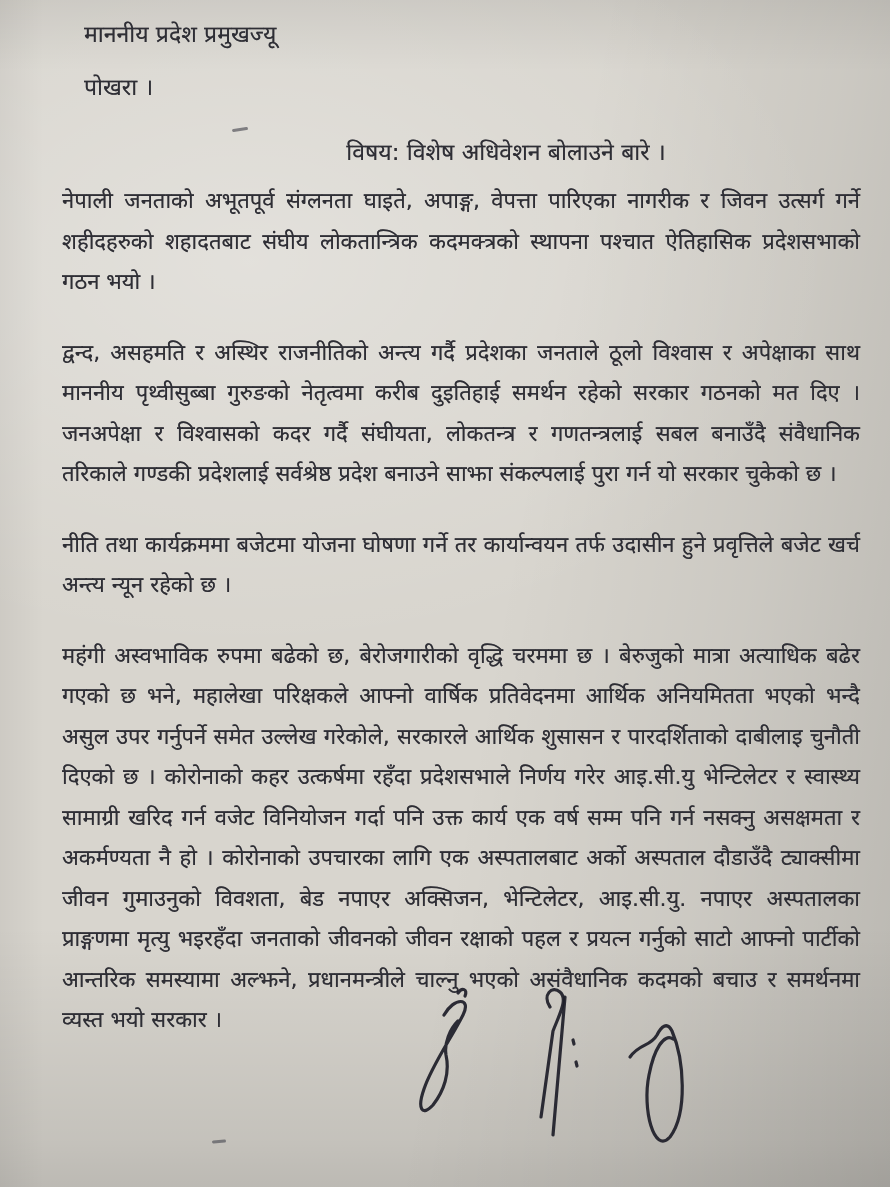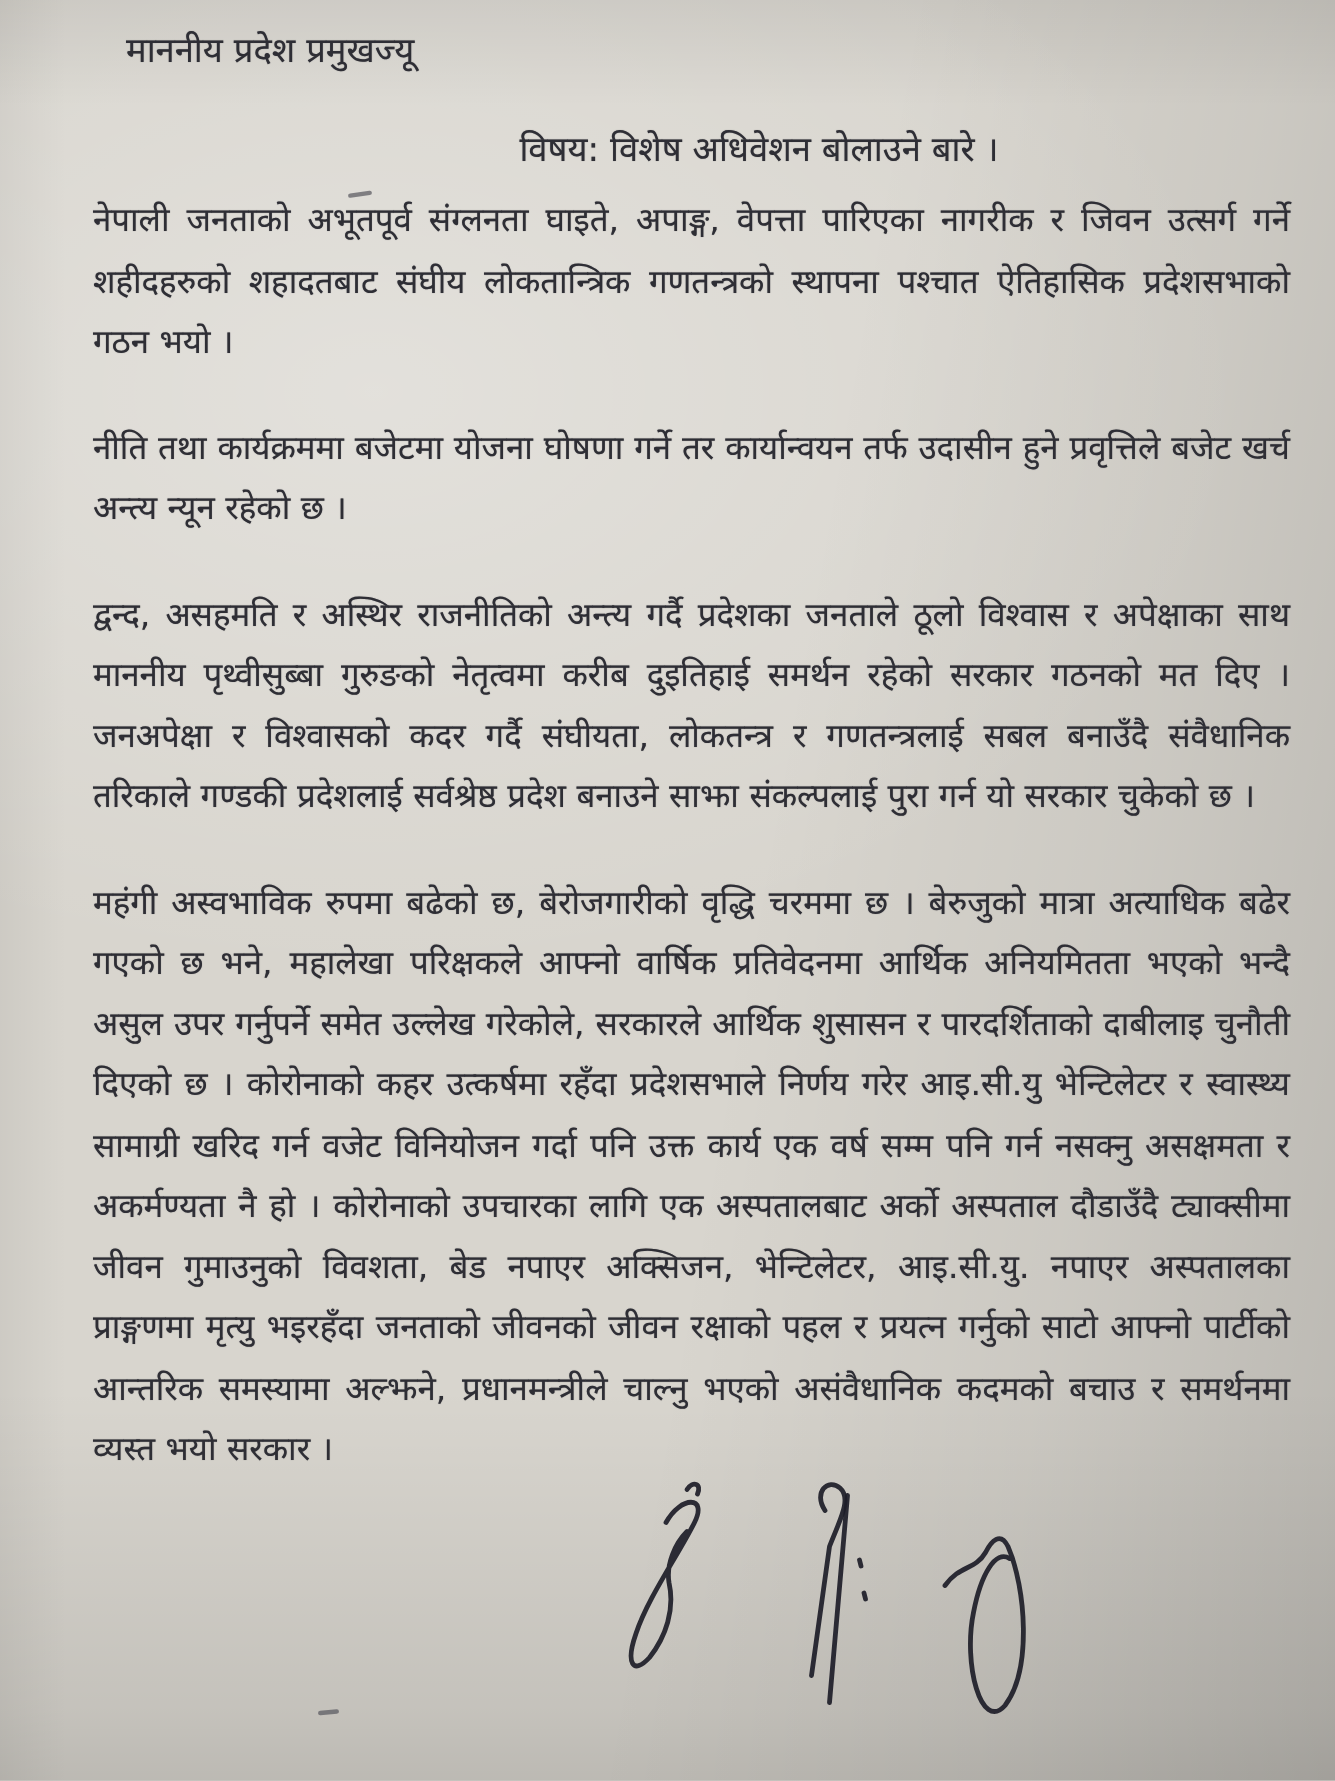--- a/index.html
+++ b/index.html
@@ -69,28 +69,29 @@
   .pen-mark.m1{left:232px;top:128px;width:16px;height:3px;transform:rotate(-8deg);}
   .pen-mark.m2{left:212px;top:1140px;width:14px;height:3px;transform:rotate(-5deg);}
 </style>
 </head>
 <body>
 
 <div class="paper">
 
   <div class="recipient">
     <div class="recip-line">माननीय प्रदेश प्रमुखज्यू</div>
+    <div class="recip-line">पोखरा ।</div>
   </div>
 
   <div class="subject">विषय: विशेष अधिवेशन बोलाउने बारे ।</div>
 
   <div class="body-text">
-    <p class="para">नेपाली जनताको अभूतपूर्व संग्लनता घाइते, अपाङ्ग, वेपत्ता पारिएका नागरीक र जिवन उत्सर्ग गर्ने शहीदहरुको शहादतबाट संघीय लोकतान्त्रिक गणतन्त्रको स्थापना पश्चात ऐतिहासिक प्रदेशसभाको गठन भयो ।</p>
+    <p class="para">नेपाली जनताको अभूतपूर्व संग्लनता घाइते, अपाङ्ग, वेपत्ता पारिएका नागरीक र जिवन उत्सर्ग गर्ने शहीदहरुको शहादतबाट संघीय लोकतान्त्रिक कदमक्त्रको स्थापना पश्चात ऐतिहासिक प्रदेशसभाको गठन भयो ।</p>
+    <p class="para">द्वन्द, असहमति र अस्थिर राजनीतिको अन्त्य गर्दै प्रदेशका जनताले ठूलो विश्वास र अपेक्षाका साथ माननीय पृथ्वीसुब्बा गुरुङको नेतृत्वमा करीब दुइतिहाई समर्थन रहेको सरकार गठनको मत दिए । जनअपेक्षा र विश्वासको कदर गर्दै संघीयता, लोकतन्त्र र गणतन्त्रलाई सबल बनाउँदै संवैधानिक तरिकाले गण्डकी प्रदेशलाई सर्वश्रेष्ठ प्रदेश बनाउने साझा संकल्पलाई पुरा गर्न यो सरकार चुकेको छ ।</p>
     <p class="para">नीति तथा कार्यक्रममा बजेटमा योजना घोषणा गर्ने तर कार्यान्वयन तर्फ उदासीन हुने प्रवृत्तिले बजेट खर्च अन्त्य न्यून रहेको छ ।</p>
-    <p class="para">द्वन्द, असहमति र अस्थिर राजनीतिको अन्त्य गर्दै प्रदेशका जनताले ठूलो विश्वास र अपेक्षाका साथ माननीय पृथ्वीसुब्बा गुरुङको नेतृत्वमा करीब दुइतिहाई समर्थन रहेको सरकार गठनको मत दिए । जनअपेक्षा र विश्वासको कदर गर्दै संघीयता, लोकतन्त्र र गणतन्त्रलाई सबल बनाउँदै संवैधानिक तरिकाले गण्डकी प्रदेशलाई सर्वश्रेष्ठ प्रदेश बनाउने साझा संकल्पलाई पुरा गर्न यो सरकार चुकेको छ ।</p>
     <p class="para">महंगी अस्वभाविक रुपमा बढेको छ, बेरोजगारीको वृद्धि चरममा छ । बेरुजुको मात्रा अत्याधिक बढेर गएको छ भने, महालेखा परिक्षकले आफ्नो वार्षिक प्रतिवेदनमा आर्थिक अनियमितता भएको भन्दै असुल उपर गर्नुपर्ने समेत उल्लेख गरेकोले, सरकारले आर्थिक शुसासन र पारदर्शिताको दाबीलाइ चुनौती दिएको छ । कोरोनाको कहर उत्कर्षमा रहँदा प्रदेशसभाले निर्णय गरेर आइ.सी.यु भेन्टिलेटर र स्वास्थ्य सामाग्री खरिद गर्न वजेट विनियोजन गर्दा पनि उक्त कार्य एक वर्ष सम्म पनि गर्न नसक्नु असक्षमता र अकर्मण्यता नै हो । कोरोनाको उपचारका लागि एक अस्पतालबाट अर्को अस्पताल दौडाउँदै ट्याक्सीमा जीवन गुमाउनुको विवशता, बेड नपाएर अक्सिजन, भेन्टिलेटर, आइ.सी.यु. नपाएर अस्पतालका प्राङ्गणमा मृत्यु भइरहँदा जनताको जीवनको जीवन रक्षाको पहल र प्रयत्न गर्नुको साटो आफ्नो पार्टीको आन्तरिक समस्यामा अल्झने, प्रधानमन्त्रीले चाल्नु भएको असंवैधानिक कदमको बचाउ र समर्थनमा व्यस्त भयो सरकार ।</p>
   </div>
 
   <svg class="signatures" viewBox="0 0 330 185" xmlns="http://www.w3.org/2000/svg">
     <g>
       <path d="M 66 8 C 70 2 76 4 73 11"></path>
       <path d="M 52 30 C 62 12 80 12 71 30 C 60 52 40 80 32 104 C 25 124 30 132 41 120 C 52 106 58 88 54 70 C 52 58 58 44 66 36"></path>
     </g>
     <g>
       <path d="M 158 22 C 150 10 160 0 168 7 C 176 14 168 28 161 46 L 149 132"></path>

